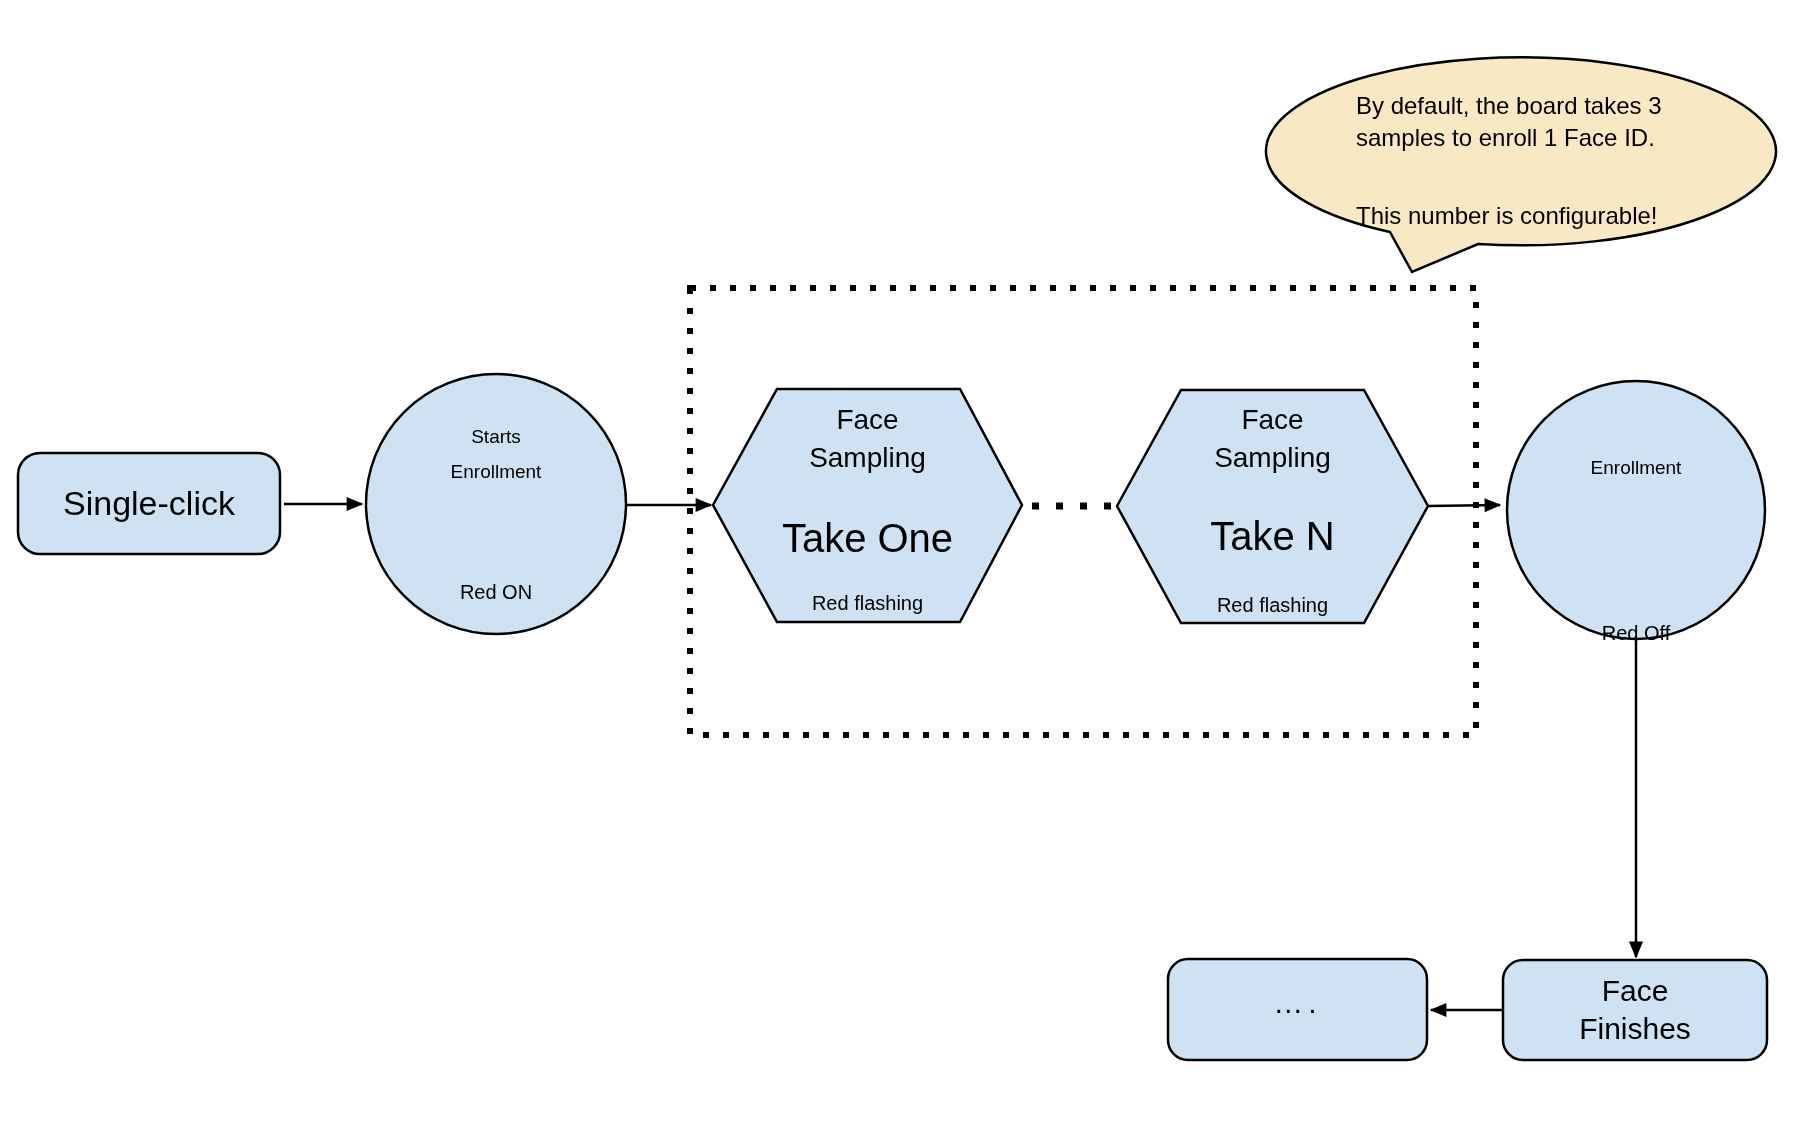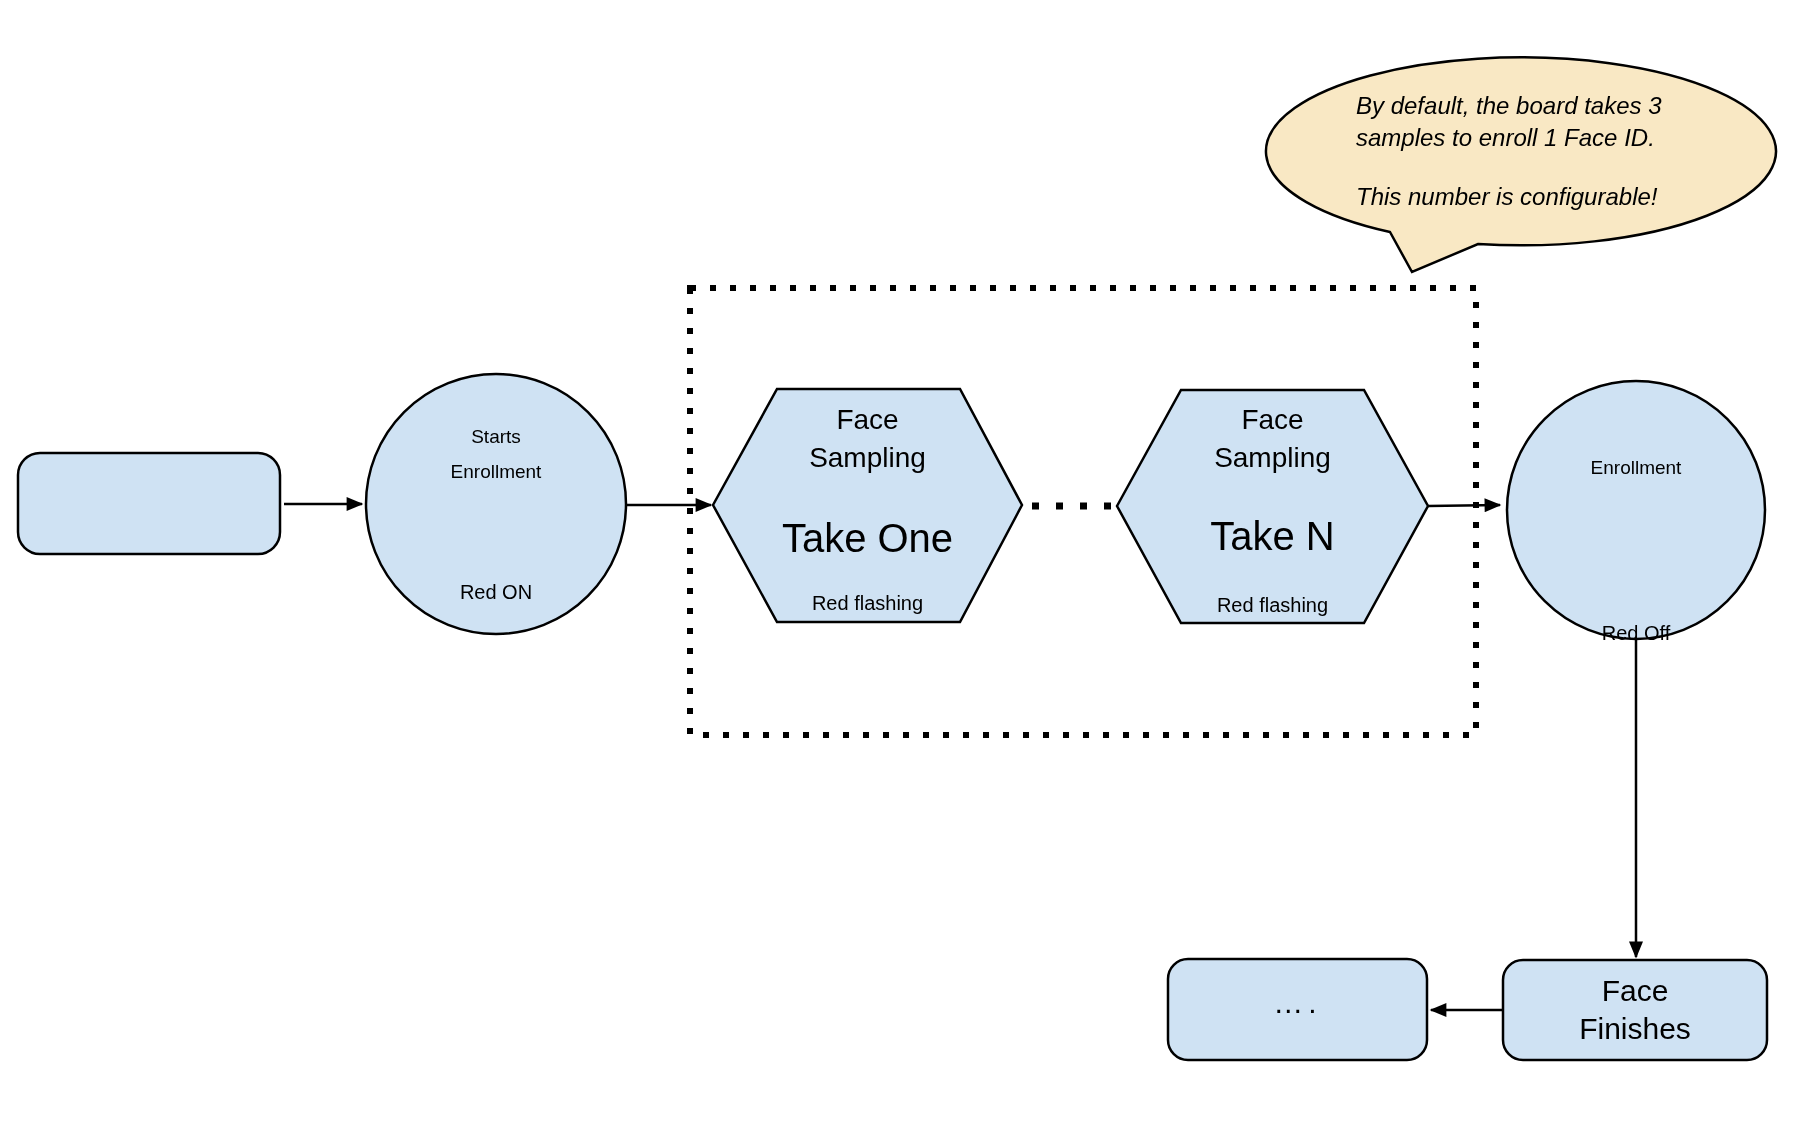--- a/index.html
+++ b/index.html
@@ -14,23 +14,23 @@
   .canvas svg{position:absolute;left:0;top:0;}
   .lbl{position:absolute;text-align:center;line-height:1.2;}
   .lbl .ln{display:block;}
   .node-title{font-size:19px;line-height:35px;}
   .hex-title{font-size:28px;line-height:38px;}
   .status{font-size:20px;}
   .take{font-size:40px;}
   .flexcenter{display:flex;align-items:center;justify-content:center;flex-direction:column;}
   .callout-text{
     position:absolute;left:1356px;top:90px;width:390px;
-    text-align:left;font-size:24px;line-height:32px;font-style:italic;
+    text-align:left;font-size:24px;line-height:32px;
   }
-  .callout-text .para2{margin-top:27px;}
+  .callout-text .para2{margin-top:46px;}
 </style>
 </head>
 <body>
 
 <div class="canvas">
 
   <svg width="1795" height="1128" viewBox="0 0 1795 1128">
     <defs>
       <marker id="arrow" viewBox="0 0 12 10" refX="11" refY="5" markerWidth="20" markerHeight="14" markerUnits="userSpaceOnUse" orient="auto">
         <path d="M0,0 L12,5 L0,10 Z" fill="#000"></path>
@@ -56,20 +56,21 @@
     <path d="M1390,232 L1412,272 L1478,244 A255,94 0 1 0 1390,232 Z" stroke="#000" stroke-width="2.5" fill="#f9e8c4"></path>
 
     <line x1="284" y1="504" x2="362" y2="504" stroke="#000" stroke-width="2.5" marker-end="url(#arrow)"></line>
     <line x1="626" y1="505" x2="711" y2="505" stroke="#000" stroke-width="2.5" marker-end="url(#arrow)"></line>
     <line x1="1032" y1="506" x2="1112" y2="506" stroke="#000" stroke-width="7" stroke-dasharray="7 17"></line>
     <line x1="1428" y1="506" x2="1500" y2="505" stroke="#000" stroke-width="2.5" marker-end="url(#arrow)"></line>
     <line x1="1636" y1="640" x2="1636" y2="957" stroke="#000" stroke-width="2.5" marker-end="url(#arrow)"></line>
     <line x1="1503" y1="1010" x2="1431" y2="1010" stroke="#000" stroke-width="2.5" marker-end="url(#arrow)"></line>
   </svg>
 
+  <div class="lbl flexcenter" style="left:18px;top:453px;width:262px;height:101px;font-size:34px;">Single-click</div>
 
   <div class="lbl node-title" style="left:366px;top:419px;width:260px;">
     <span class="ln">Starts</span>
     <span class="ln">Enrollment</span>
   </div>
   <div class="lbl status" style="left:366px;top:580px;width:260px;">Red ON</div>
 
   <div class="lbl hex-title" style="left:715px;top:401px;width:305px;">
     <span class="ln">Face</span>
     <span class="ln">Sampling</span>

